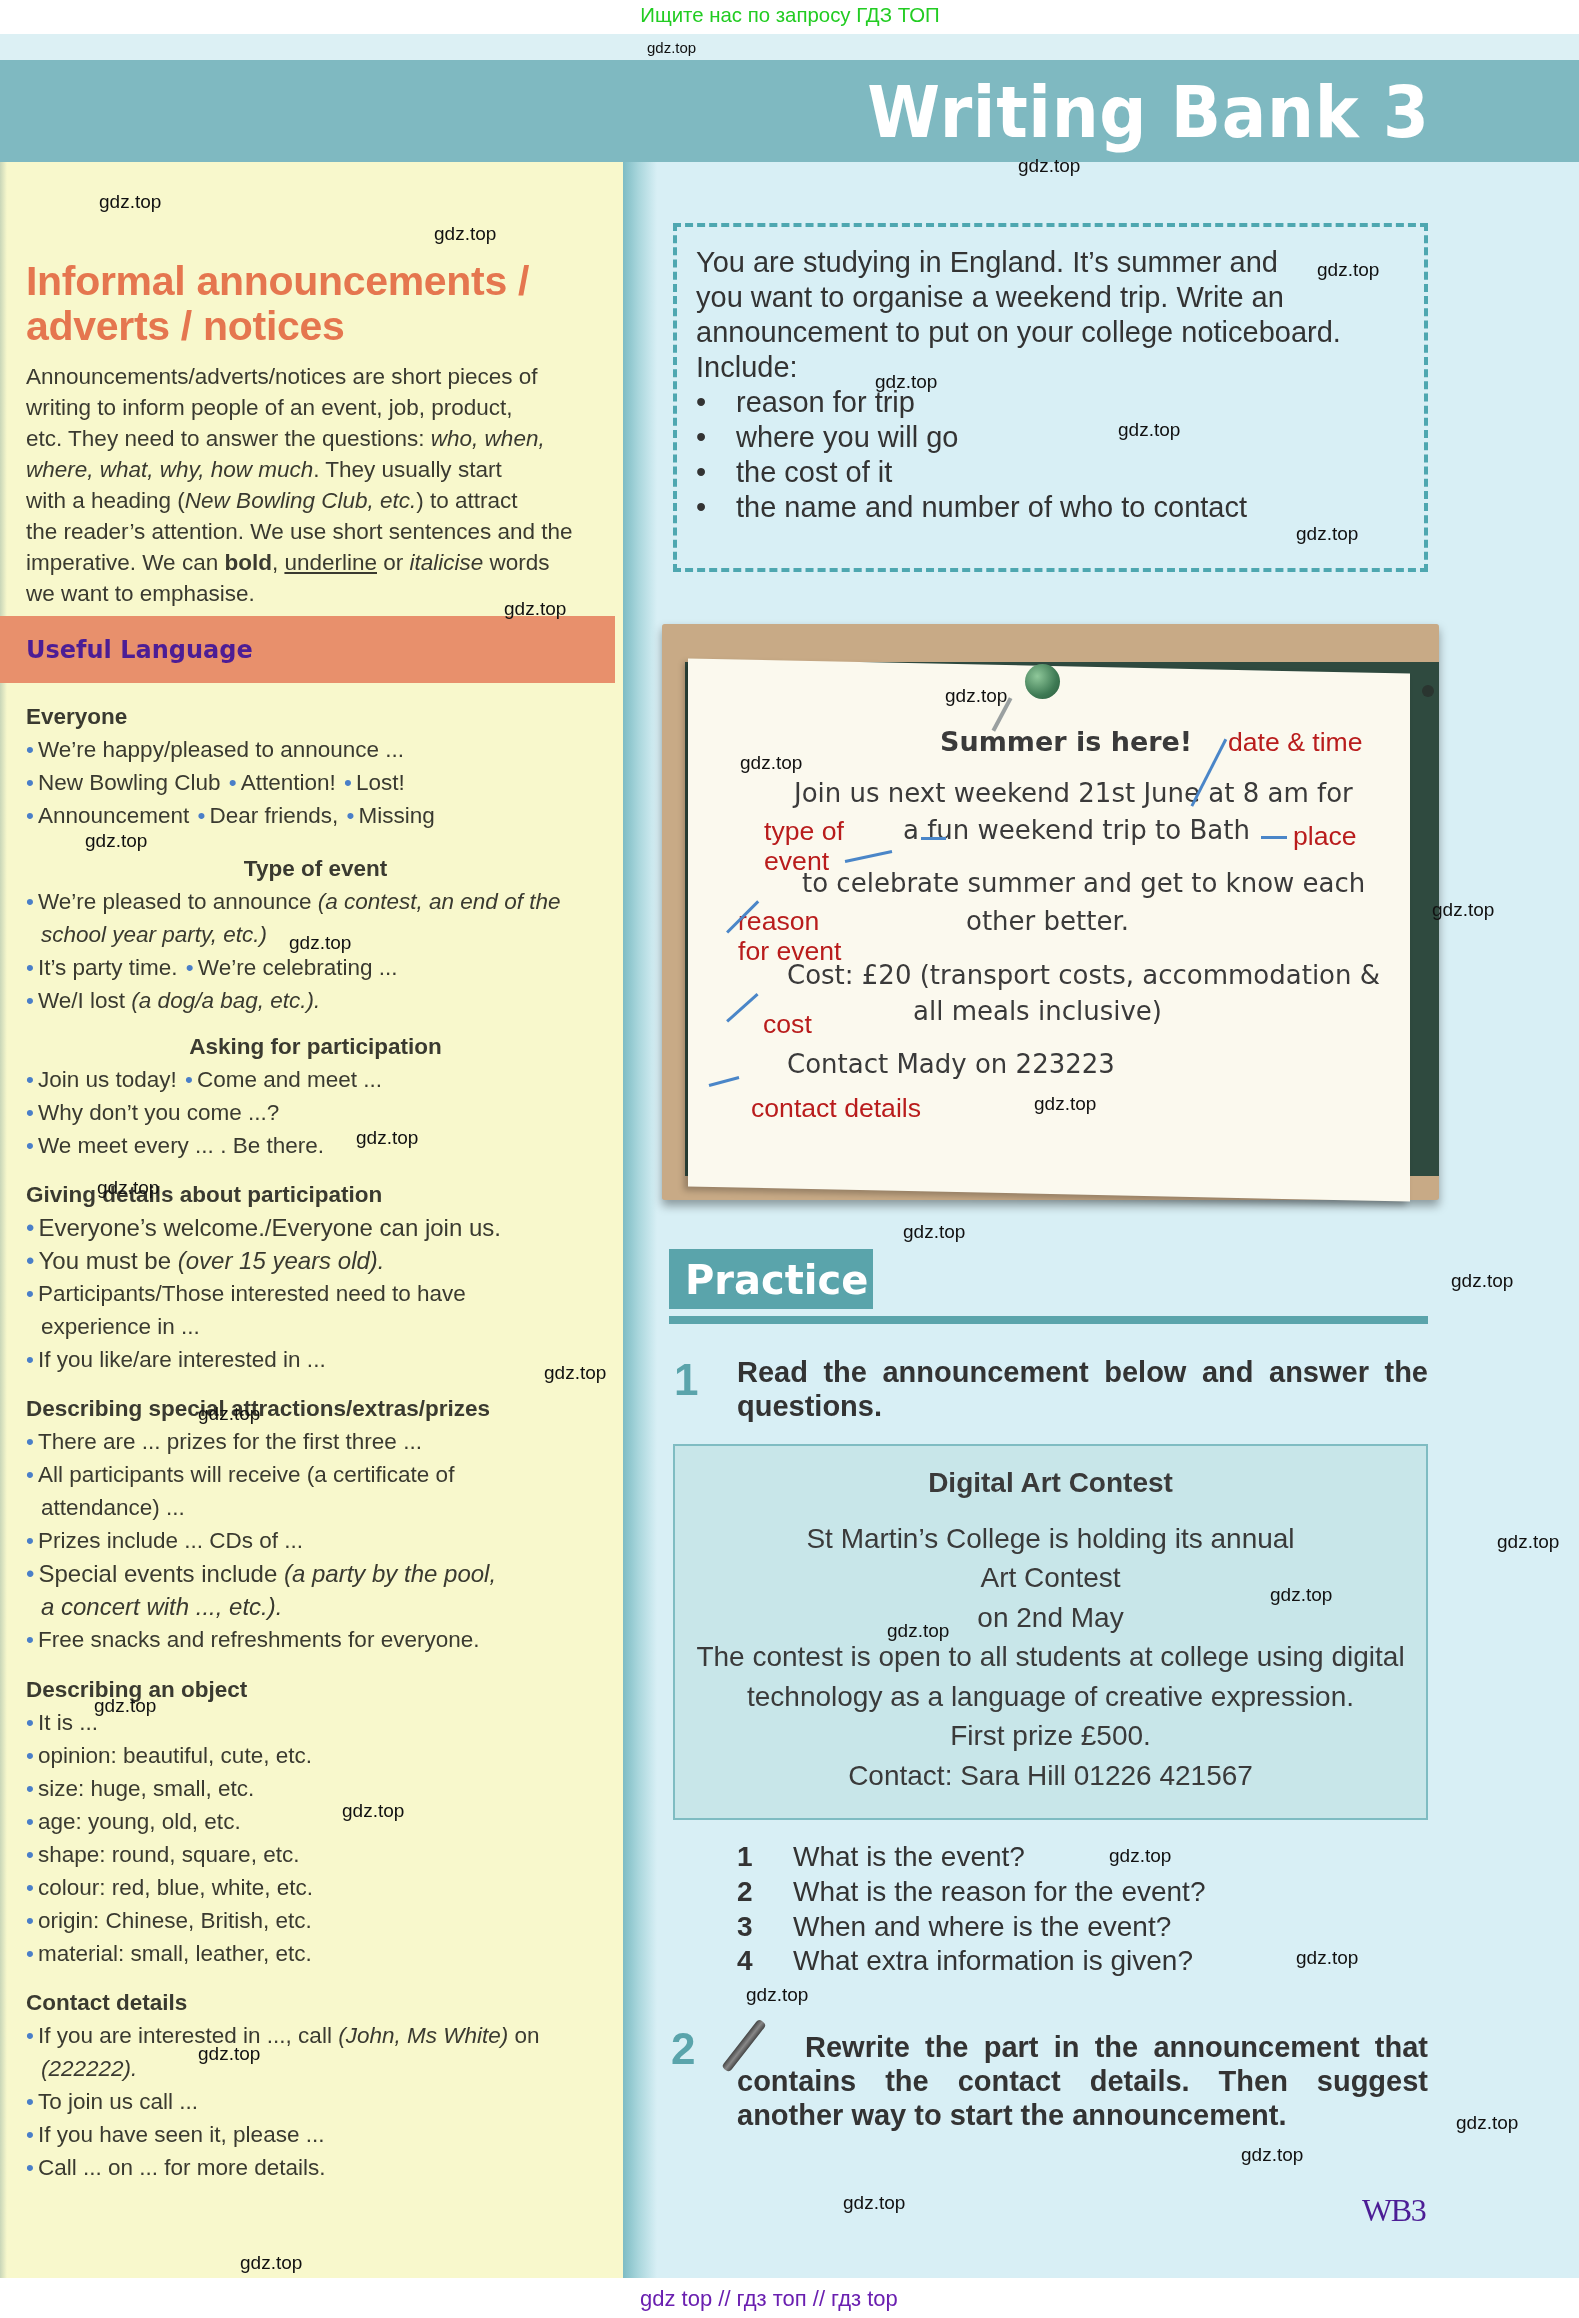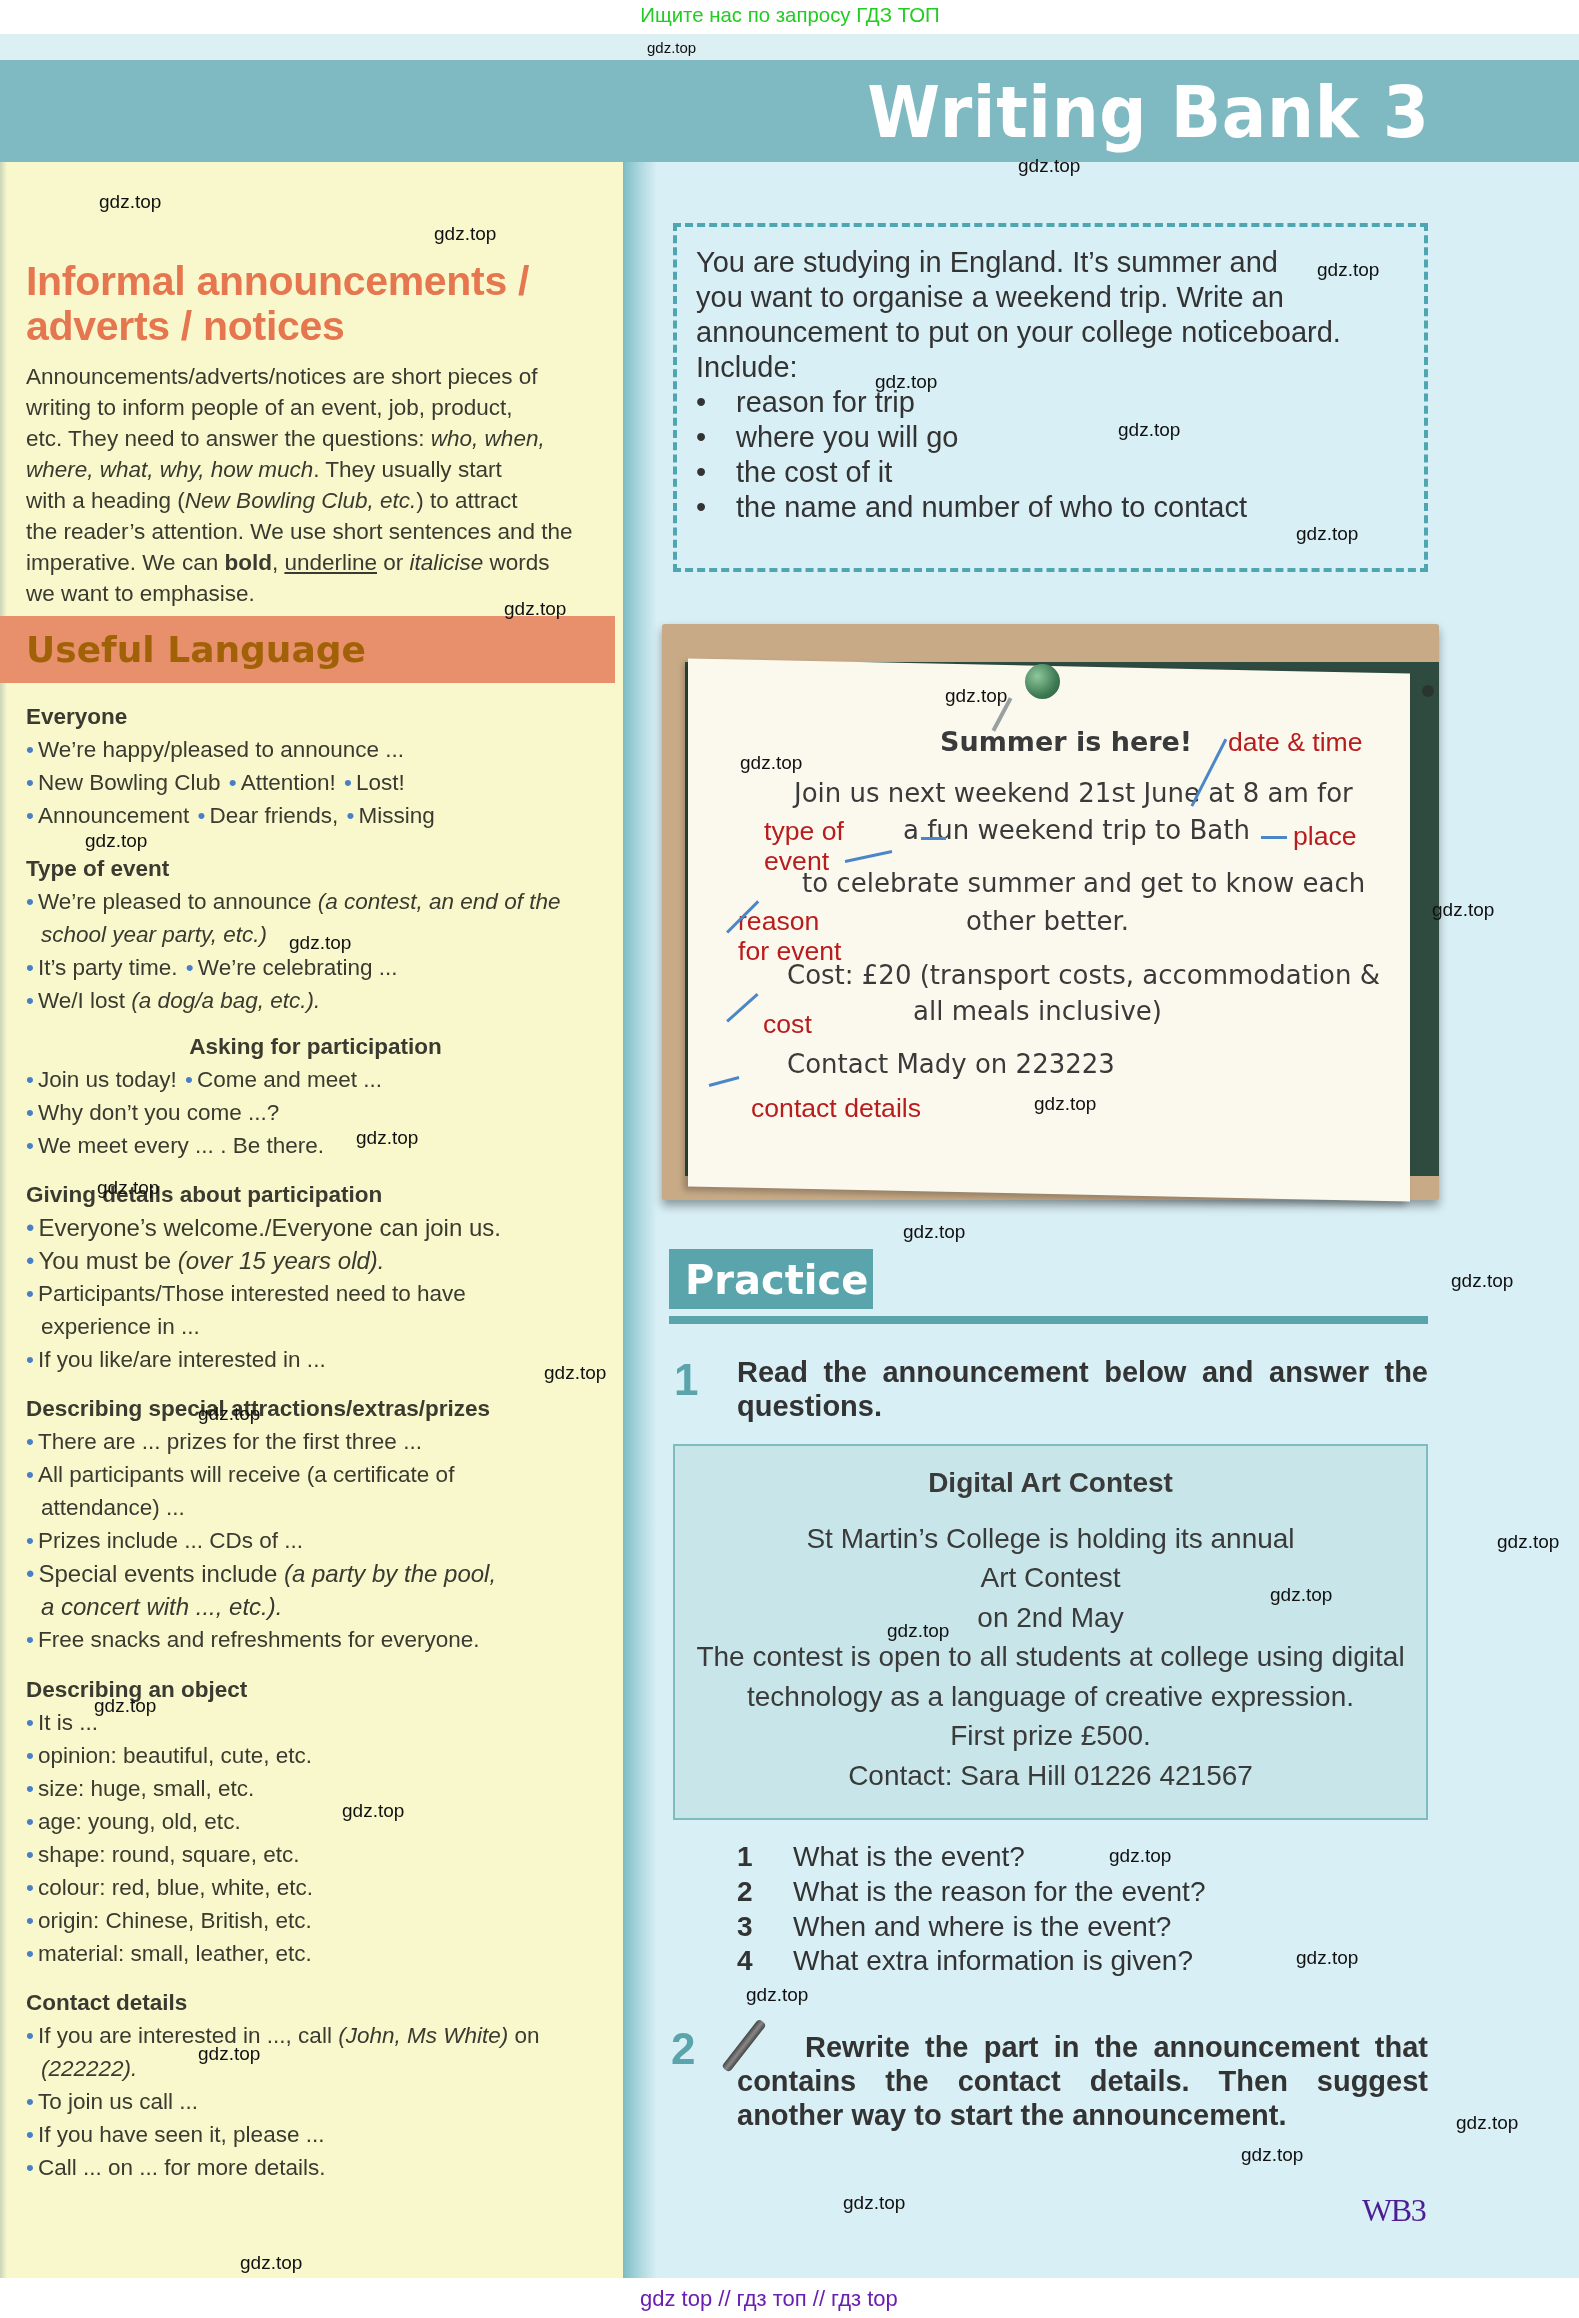--- a/index.html
+++ b/index.html
@@ -12,21 +12,21 @@
   .band-teal { left:0; top:60px; width:1580px; height:102px; background:#7fb9c1; }
   .title { right:151px; top:65px; color:#ffffff; font-family:"DejaVu Sans", sans-serif; font-weight:bold; font-size:71px; line-height:95px; letter-spacing:0.7px; transform:scaleX(0.93); transform-origin:right center; }
   .yellow { left:0; top:162px; width:623px; height:2116px; background:#f8f8cc; }
   .yellow-edge { left:0; top:162px; width:6.8px; height:2116px; background:linear-gradient(90deg,#c9d6b8,#f8f8cc); }
   .gutter { left:623px; top:162px; width:34px; height:2116px; background:linear-gradient(90deg,#7dbcc4 0%,#a9d6dc 45%,#d8eff5 100%); }
 
   .lp { left:26px; width:579px; color:#3a3a30; font-family:"Liberation Sans", sans-serif; }
   .h-orange { color:#e5764f; font-weight:bold; font-size:41px; line-height:45px; letter-spacing:-0.3px; }
   .intro { font-size:22.5px; line-height:31px; }
   .ul-bar { left:0; top:616px; width:615px; height:67px; background:#e8906c; }
-  .ul-text { left:26px; top:620px; color:#a16207; font-weight:bold; font-size:36px; line-height:60px; font-family:"DejaVu Sans", sans-serif; }
+  .ul-text { left:26px; top:620px; color:#4c1d95; font-weight:bold; font-size:24px; line-height:60px; font-family:"DejaVu Sans", sans-serif; }
   .sec-h { font-weight:bold; font-size:22.5px; line-height:33px; margin-top:4.1px; }
   .li { font-size:22.5px; line-height:33px; }
   .li.big { font-size:24px; }
   .bul { color:#4a7fc8; margin-right:4.1px; }
   .bul2 { color:#4a7fc8; margin:0 4.1px 0 8.2px; }
   .indent { padding-left:15px; }
   i { font-style:italic; }
   b { font-weight:bold; }
   u { text-decoration:underline; }
 
@@ -97,21 +97,21 @@
 <div class="abs ul-bar"></div>
 <div class="abs ul-text">Useful Language</div>
 
 <div class="abs lp" style="top:696px;">
 
   <div class="sec-h">Everyone</div>
   <div class="li"><span class="bul">•</span><span>We’re happy/pleased to announce ...</span></div>
   <div class="li"><span class="bul">•</span><span>New Bowling Club</span><span class="bul2">•</span><span>Attention!</span><span class="bul2">•</span><span>Lost!</span></div>
   <div class="li"><span class="bul">•</span><span>Announcement</span><span class="bul2">•</span><span>Dear friends,</span><span class="bul2">•</span><span>Missing</span></div>
 
-  <div class="sec-h" style="margin-top:20.4px;">Type of event</div>
+  <div class="sec-h" style="margin-top:20.4px;text-align:center;">Type of event</div>
   <div class="li"><span class="bul">•</span><span>We’re pleased to announce </span><i>(a contest, an end of the</i></div>
   <div class="li indent"><i>school year party, etc.)</i></div>
   <div class="li"><span class="bul">•</span><span>It’s party time.</span><span class="bul2">•</span><span>We’re celebrating ...</span></div>
   <div class="li"><span class="bul">•</span><span>We/I lost </span><i>(a dog/a bag, etc.).</i></div>
 
   <div class="sec-h" style="margin-top:12.3px;text-align:center;">Asking for participation</div>
   <div class="li"><span class="bul">•</span><span>Join us today!</span><span class="bul2">•</span><span>Come and meet ...</span></div>
   <div class="li"><span class="bul">•</span><span>Why don’t you come ...?</span></div>
   <div class="li"><span class="bul">•</span><span>We meet every ... . Be there.</span></div>
 

